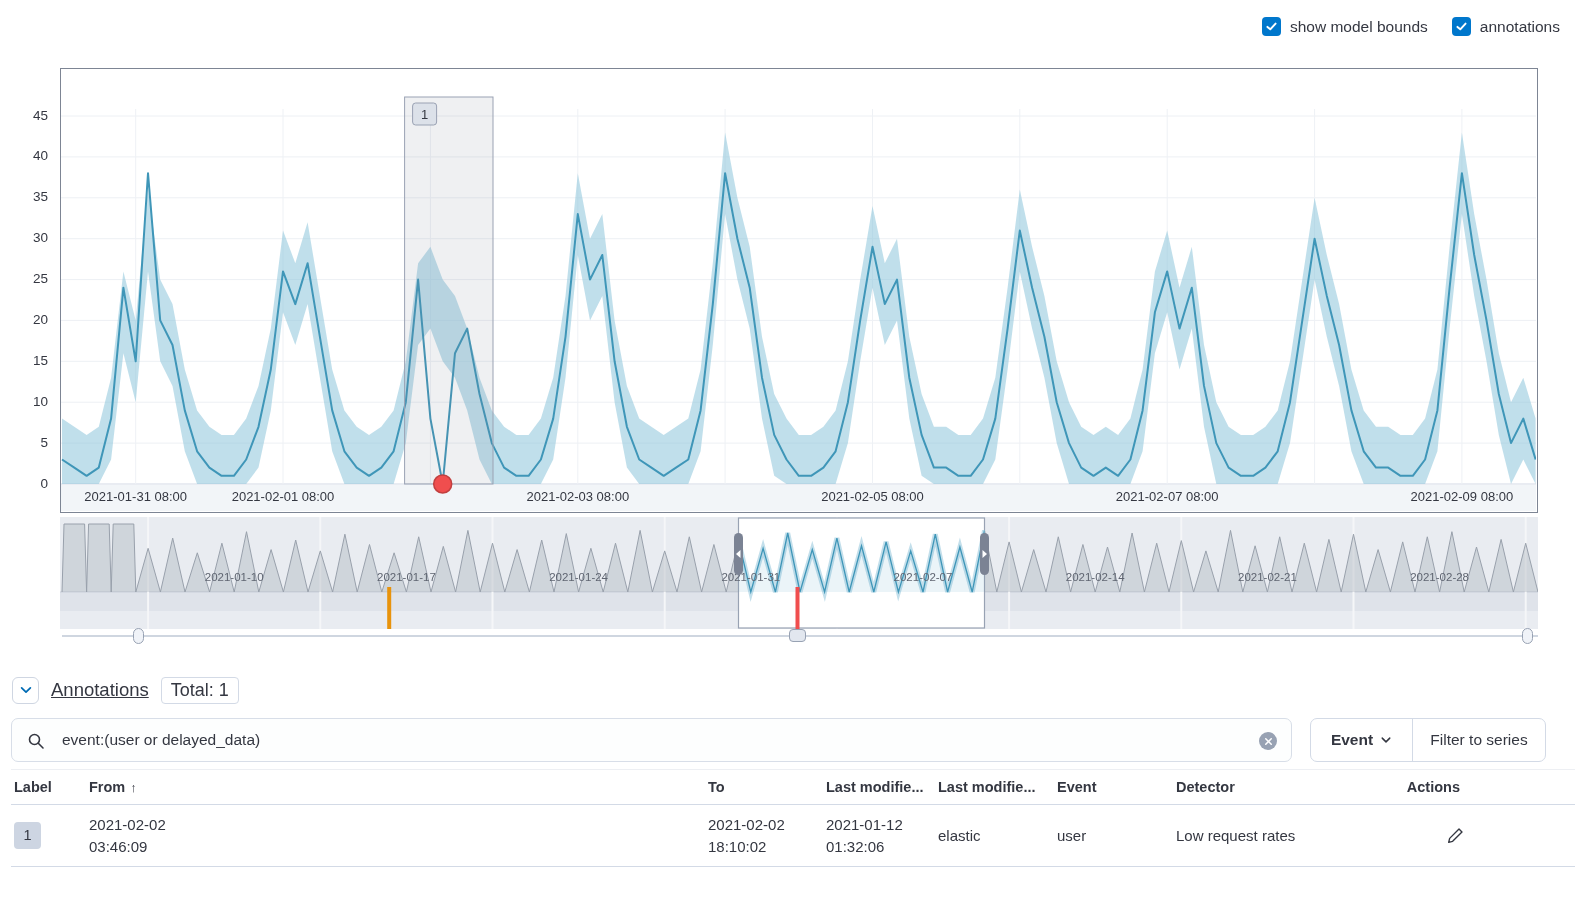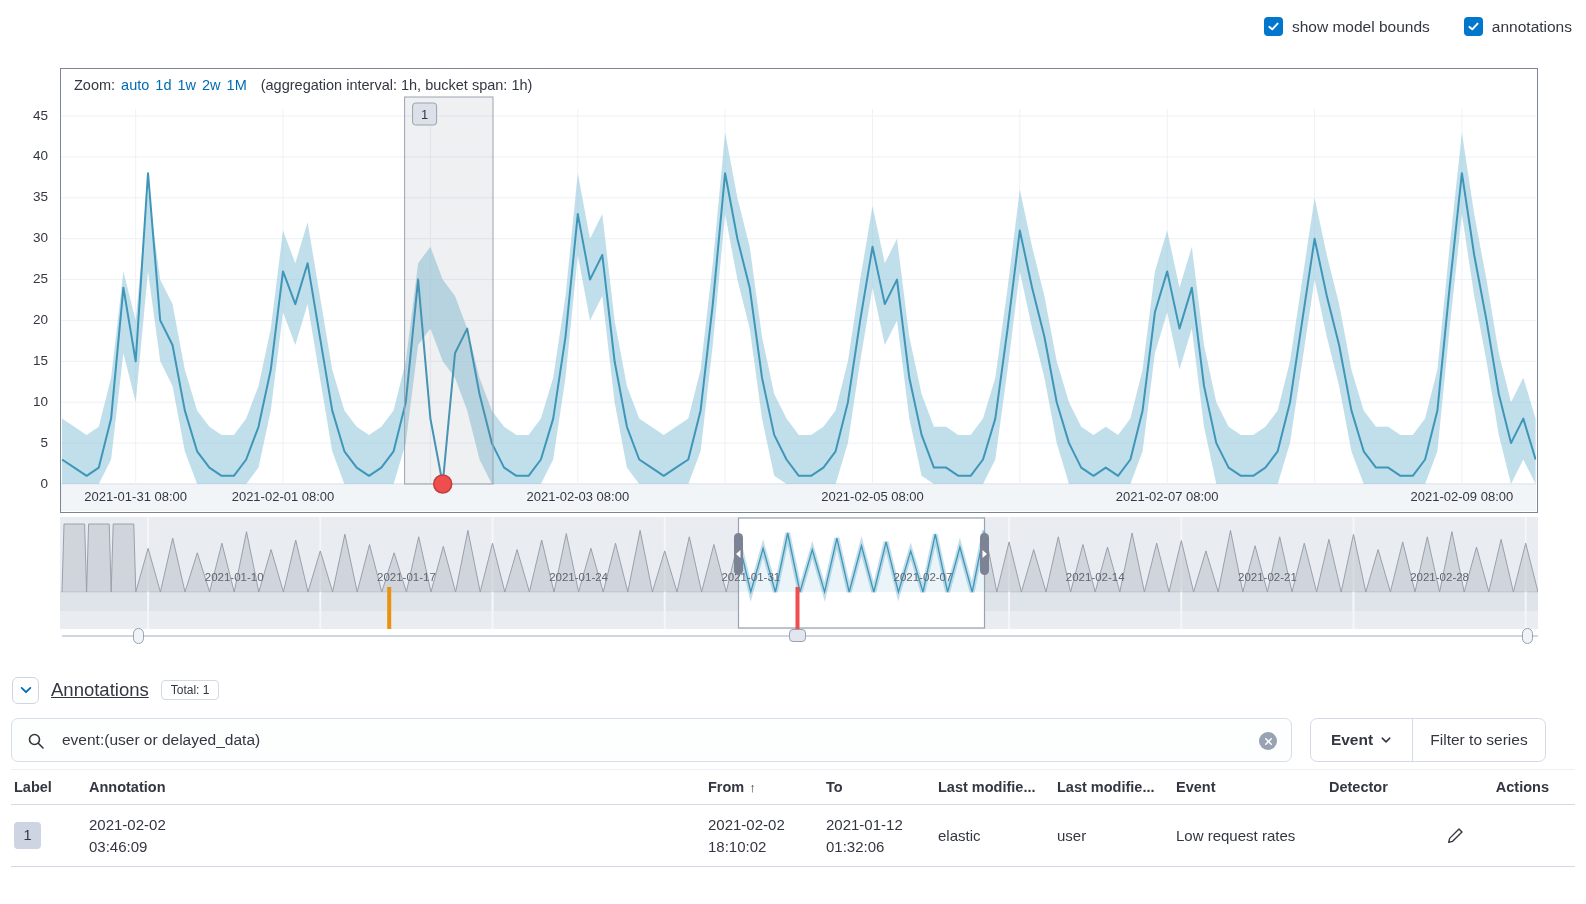--- a/index.html
+++ b/index.html
@@ -1,40 +1,40 @@
 <!DOCTYPE html>
 <html><head>
 <meta charset="utf-8">
 <style>
   html,body{margin:0;padding:0;background:#fff;}
   .stage{position:relative;width:1586px;height:904px;background:#fff;overflow:hidden;
          font-family:"Liberation Sans",sans-serif;color:#343741;}
   .title{position:absolute;left:11px;top:16px;font-size:21px;font-weight:500;color:#343741;}
-  .toggles{position:absolute;top:17px;right:14px;display:flex;gap:34px;align-items:flex-start;}
+  .toggles{position:absolute;top:17px;right:26px;display:flex;gap:24px;align-items:flex-start;}
   .chk{display:flex;align-items:center;gap:9px;cursor:pointer;}
   .chk .box{width:19px;height:19px;border-radius:4px;background:#0077cc;display:flex;align-items:center;justify-content:center;flex:0 0 auto;}
   .chk-label{font-size:15.5px;font-weight:500;}
   .panel{position:absolute;left:60px;top:68px;width:1478px;height:445px;border:1.5px solid #7d8594;box-sizing:border-box;background:#fff;}
   .zoom-row{position:absolute;left:13px;top:8px;display:flex;align-items:center;gap:6px;font-size:14.5px;z-index:3;white-space:nowrap;}
   .zoom-links{display:flex;gap:6px;}
   .zoom-links span{color:#006bb4;cursor:pointer;}
   .agg-note{margin-left:8px;color:#343741;}
   #main-svg{position:absolute;left:0;top:0;width:1475px;height:442px;}
   #y-labels{position:absolute;left:0;top:0;width:0;height:0;}
   #y-labels div{position:absolute;left:8px;width:40px;text-align:right;font-size:13.5px;color:#343741;}
   #context-svg{position:absolute;left:60px;top:517px;width:1478px;height:112px;}
   .scroll-track{position:absolute;left:62px;top:635px;width:1476px;height:2px;background:#cfd6e0;}
   .thumb{position:absolute;box-sizing:border-box;border:1.5px solid #98a2b3;background:#f0f3f8;}
   .thumb.left{left:133px;top:628px;width:11px;height:16px;border-radius:8px;}
   .thumb.mid{left:789px;top:629px;width:17px;height:13px;border-radius:4px;background:#e2e7ef;}
   .thumb.right{left:1522px;top:628px;width:11px;height:16px;border-radius:8px;}
   .ann-header{position:absolute;left:12px;top:676px;display:flex;align-items:center;gap:12px;height:28px;}
   .acc-btn{width:27px;height:27px;border:1px solid #cfd6e2;border-radius:6px;background:#fff;display:flex;align-items:center;justify-content:center;cursor:pointer;padding:0;}
   .ann-title{font-size:18.5px;text-decoration:underline;cursor:pointer;color:#343741;}
-  .total-badge{font-size:12px;border:1px solid #d3dae6;border-radius:4px;padding:2px 9px;background:#fff;color:#343741;}
+  .total-badge{font-size:18px;border:1px solid #d3dae6;border-radius:4px;padding:2px 9px;background:#fff;color:#343741;}
   .search-wrap{position:absolute;left:11px;top:718px;width:1281px;height:44px;box-sizing:border-box;border:1px solid #d8dee8;border-radius:7px;background:#fdfefe;}
   .search-icon{position:absolute;left:15px;top:13px;width:18px;height:18px;}
   .search-input{position:absolute;left:0;top:0;width:100%;height:100%;border:none;outline:none;background:transparent;padding:0 44px 0 50px;font-size:15.5px;font-family:inherit;color:#343741;box-sizing:border-box;}
   .clear-btn{position:absolute;right:14px;top:13px;width:18px;height:18px;border-radius:50%;background:#98a2b3;border:none;display:flex;align-items:center;justify-content:center;cursor:pointer;padding:0;}
   .filter-group{position:absolute;left:1310px;top:718px;width:236px;height:44px;box-sizing:border-box;border:1px solid #d3dae6;border-radius:7px;background:#fff;display:flex;align-items:stretch;overflow:hidden;}
   .fg-btn{border:none;background:none;font-family:inherit;font-size:15.5px;color:#343741;display:flex;align-items:center;justify-content:center;gap:7px;cursor:pointer;}
   .fg-btn.ev{width:101px;font-weight:700;}
   .fg-div{width:1px;background:#d3dae6;}
   .fg-btn.fts{flex:1;}
   .table{position:absolute;left:11px;top:769px;width:1564px;}
@@ -68,31 +68,20 @@
       <span class="box">
         <svg viewBox="0 0 16 16" width="13" height="13">
             <polyline points="3,8.5 6.5,11.5 13,4.5" fill="none" stroke="#fff" stroke-width="2.4" stroke-linecap="round" stroke-linejoin="round"></polyline>
           </svg>
       </span>
       <span class="chk-label">annotations</span>
     </label>
   </div>
 
   <div class="panel">
-    <div class="zoom-row">
-      <span>Zoom:</span>
-      <span class="zoom-links" id="zoom-links">
-          <span>auto</span>
-          <span>1d</span>
-          <span>1w</span>
-          <span>2w</span>
-          <span>1M</span>
-        </span>
-      <span class="agg-note">(aggregation interval: 1h, bucket span: 1h)</span>
-    </div>
     <svg id="main-svg" viewBox="0 0 1475 442">
         <rect x="0" y="416" width="1475" height="26" fill="#f2f5f8"></rect>
         <line x1="0" y1="415.0" x2="1475" y2="415.0" stroke="#d3dae6" stroke-width="1.2"></line>
         <line x1="0" y1="374.1" x2="1475" y2="374.1" stroke="#edf0f4" stroke-width="1"></line>
         <line x1="0" y1="333.2" x2="1475" y2="333.2" stroke="#edf0f4" stroke-width="1"></line>
         <line x1="0" y1="292.3" x2="1475" y2="292.3" stroke="#edf0f4" stroke-width="1"></line>
         <line x1="0" y1="251.4" x2="1475" y2="251.4" stroke="#edf0f4" stroke-width="1"></line>
         <line x1="0" y1="210.6" x2="1475" y2="210.6" stroke="#edf0f4" stroke-width="1"></line>
         <line x1="0" y1="169.7" x2="1475" y2="169.7" stroke="#edf0f4" stroke-width="1"></line>
         <line x1="0" y1="128.8" x2="1475" y2="128.8" stroke="#edf0f4" stroke-width="1"></line>
@@ -226,23 +215,20 @@
     <div class="fg-div"></div>
     <button class="fg-btn fts">Filter to series</button>
   </div>
 
   <div class="table">
     <div class="trow thead" id="thead">
         <div class="th">
           <span>Label</span>
         </div>
         <div class="th">
-          <span>Annotation</span>
-        </div>
-        <div class="th">
           <span>From</span>
           <span class="sort-arrow">↑</span>
         </div>
         <div class="th">
           <span>To</span>
         </div>
         <div class="th">
           <span>Last modifie...</span>
         </div>
         <div class="th">

